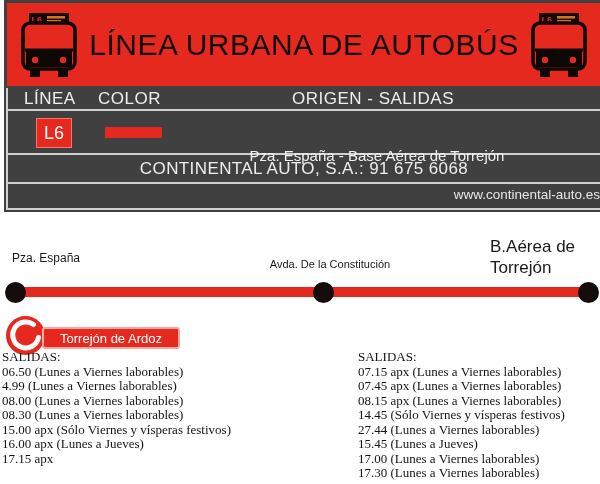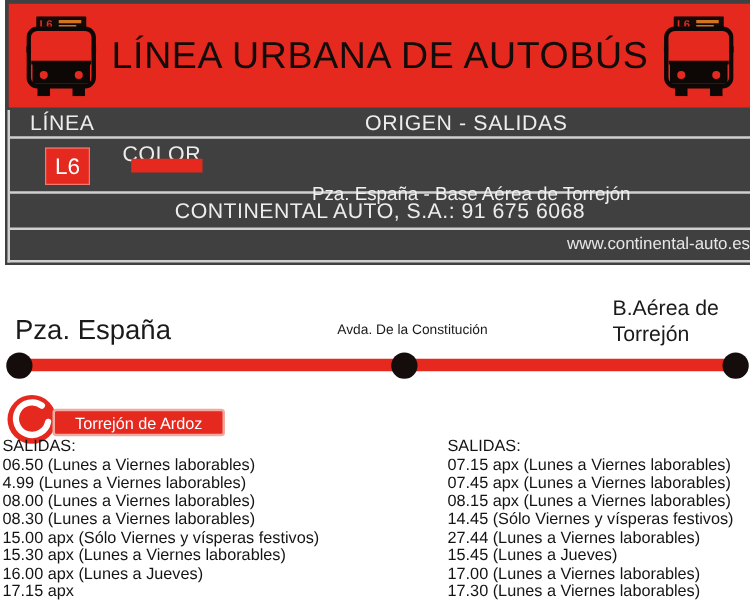--- a/index.html
+++ b/index.html
@@ -19,47 +19,47 @@
   .bus-svg{width:56px;height:64px;flex:0 0 auto;}
   
   .info-table{
     position:absolute;left:2px;top:88px;width:596px;height:122px;box-sizing:border-box;
     border-left:2px solid #cfcfcf;border-right:2px solid #cfcfcf;border-bottom:2px solid #cfcfcf;
     display:flex;flex-direction:column;color:#ededed;
   }
   .t-row{position:relative;box-sizing:border-box;}
   .row-head{height:23px;border-bottom:2px solid #cfcfcf;font-size:17px;letter-spacing:0.5px;}
   .row-head .c1{position:absolute;left:16px;top:0;line-height:21px;}
-  .row-head .c2{position:absolute;left:90px;top:0;line-height:21px;margin-top:25px;}
+  .row-head .c2{position:absolute;left:90px;top:0;line-height:21px;}
   .row-head .c3{position:absolute;left:140px;right:2px;top:0;line-height:21px;text-align:center;}
   .row-line{height:44px;border-bottom:2px solid #cfcfcf;}
   .l6-box{
     position:absolute;left:28px;top:7px;width:34px;height:28px;background:#e5291f;
     border:1px solid #f4766c;color:#fff;font-size:18px;display:flex;align-items:center;justify-content:center;
   }
   .color-bar{position:absolute;left:97px;top:16px;width:57px;height:11px;background:#e5291f;}
   .route-name{position:absolute;left:150px;right:4px;top:0;height:42px;line-height:42px;text-align:center;font-size:15px;color:#f0f0f0;margin-top:24px;}
   .row-op{height:29px;border-bottom:2px solid #cfcfcf;text-align:center;line-height:27px;font-size:17px;letter-spacing:0.4px;}
   .row-web{height:24px;text-align:right;line-height:22px;font-size:13.5px;color:#e6e6e6;}
   
-  .stop-label-left{position:absolute;left:12px;top:251px;font-size:22px;color:#1a1a1a;}
+  .stop-label-left{position:absolute;left:12px;top:251px;font-size:12px;color:#1a1a1a;}
   .stop-label-mid{position:absolute;left:240px;width:180px;top:258px;text-align:center;font-size:11px;color:#1a1a1a;}
   .stop-label-right{position:absolute;left:490px;width:108px;top:236px;font-size:17px;line-height:21px;color:#1a1a1a;}
   .route-line{position:absolute;left:13px;top:287px;width:584px;height:10px;background:#e5291f;}
   .route-dot{position:absolute;width:21px;height:21px;border-radius:50%;background:#140d0b;top:282px;}
   .dot-0{left:5px;} .dot-1{left:313px;} .dot-2{left:578px;}
   
   .logo-circle{position:absolute;left:5px;top:315px;width:41px;height:41px;}
   .ribbon{
     position:absolute;left:42px;top:327px;width:138px;height:22px;box-sizing:border-box;
     background:#e5291f;border:2px solid #f2a9a0;border-radius:3px;
     color:#fff;font-size:13px;display:flex;align-items:center;justify-content:center;
   }
   
-  .sched{position:absolute;top:350px;font-size:13px;line-height:14.5px;color:#141414;white-space:nowrap;}
+  .sched{position:absolute;top:350px;font-size:13px;line-height:14.5px;color:#141414;white-space:nowrap;font-family:Liberation Serif, serif;}
   .sched-left{left:2px;}
   .sched-right{left:358px;}
 </style>
 </head>
 <body>
 
 <div class="top-frame">
 
   <div class="banner">
     <svg class="bus-svg" viewBox="0 0 56 64">
@@ -128,21 +128,20 @@
 </svg>
 <div class="ribbon">Torrejón de Ardoz</div>
 
 <div class="sched sched-left">
   <div>SALIDAS:</div>
   <div>06.50 (Lunes a Viernes laborables)</div>
   <div>4.99 (Lunes a Viernes laborables)</div>
   <div>08.00 (Lunes a Viernes laborables)</div>
   <div>08.30 (Lunes a Viernes laborables)</div>
   <div>15.00 apx (Sólo Viernes y vísperas festivos)</div>
-  <div>15.30 apx (Lunes a Viernes laborables)</div>
   <div>16.00 apx (Lunes a Jueves)</div>
   <div>17.15 apx</div>
 </div>
 
 <div class="sched sched-right">
   <div>SALIDAS:</div>
   <div>07.15 apx (Lunes a Viernes laborables)</div>
   <div>07.45 apx (Lunes a Viernes laborables)</div>
   <div>08.15 apx (Lunes a Viernes laborables)</div>
   <div>14.45 (Sólo Viernes y vísperas festivos)</div>

